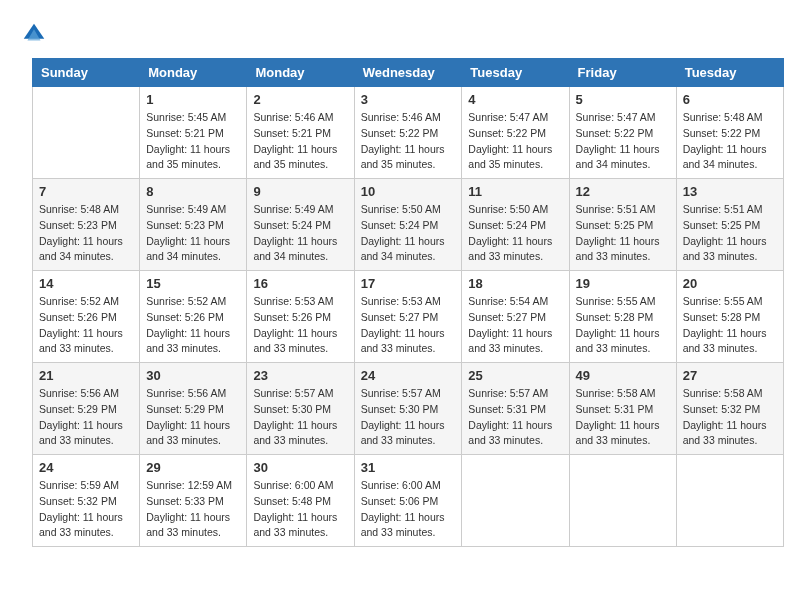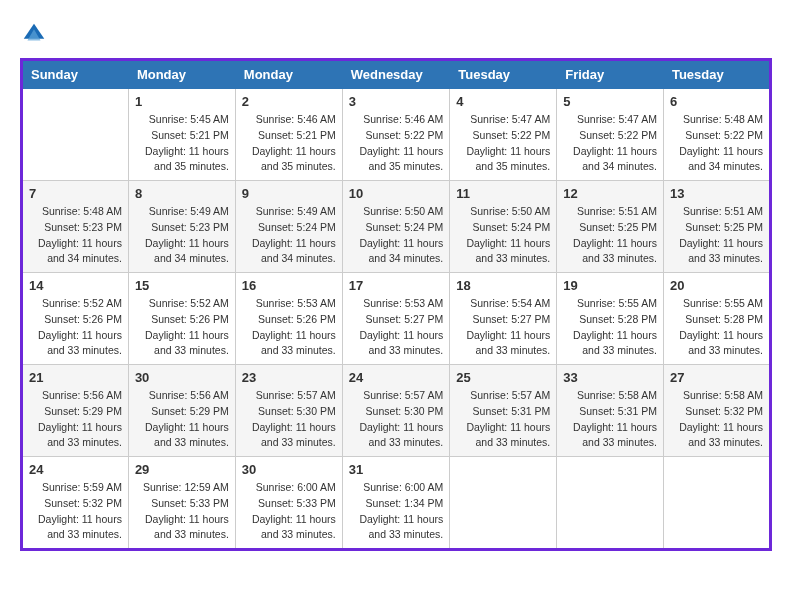--- a/index.html
+++ b/index.html
@@ -41,21 +41,22 @@
       color: #333;
       line-height: 1.1;
     }
     .location-title {
       font-size: 16px;
       color: #555;
     }
     .calendar {
       width: 100%;
       border-collapse: collapse;
-      border: 3px solid #6d28d9;
+      border: 1px solid #6d28d9;
+      margin-left: 12px;
     }
     .calendar th {
       background-color: #2e74b5;
       color: #fff;
       text-align: left;
       padding: 6px 8px;
       font-size: 13px;
       border: 1px solid #2e74b5;
     }
     .calendar td {
@@ -74,21 +75,20 @@
     .day-number {
       font-weight: bold;
       font-size: 13px;
       margin-bottom: 3px;
       display: block;
     }
     .day-info {
       font-size: 10.5px;
       line-height: 1.5;
       color: #333;
-      text-align: right;
     }
     .empty-cell {
       background: #f9f9f9;
     }
   </style>
 </head>
 <body>
 
 <div class="header">
   <div class="logo">
@@ -272,21 +272,21 @@
 Sunset: 5:30 PM
 Daylight: 11 hours and 33 minutes.</div>
         </td>
         <td>
           <span class="day-number">25</span>
           <div class="day-info">Sunrise: 5:57 AM
 Sunset: 5:31 PM
 Daylight: 11 hours and 33 minutes.</div>
         </td>
         <td>
-          <span class="day-number">33</span>
+          <span class="day-number">49</span>
           <div class="day-info">Sunrise: 5:58 AM
 Sunset: 5:31 PM
 Daylight: 11 hours and 33 minutes.</div>
         </td>
         <td>
           <span class="day-number">27</span>
           <div class="day-info">Sunrise: 5:58 AM
 Sunset: 5:32 PM
 Daylight: 11 hours and 33 minutes.</div>
         </td>
@@ -300,27 +300,27 @@
         </td>
         <td>
           <span class="day-number">29</span>
           <div class="day-info">Sunrise: 12:59 AM
 Sunset: 5:33 PM
 Daylight: 11 hours and 33 minutes.</div>
         </td>
         <td>
           <span class="day-number">30</span>
           <div class="day-info">Sunrise: 6:00 AM
-Sunset: 5:33 PM
+Sunset: 5:48 PM
 Daylight: 11 hours and 33 minutes.</div>
         </td>
         <td>
           <span class="day-number">31</span>
           <div class="day-info">Sunrise: 6:00 AM
-Sunset: 1:34 PM
+Sunset: 5:06 PM
 Daylight: 11 hours and 33 minutes.</div>
         </td>
         <td class="empty-cell"></td>
         <td class="empty-cell"></td>
         <td class="empty-cell"></td>
       </tr>
     </tbody>
 </table>
 
 </body></html>

